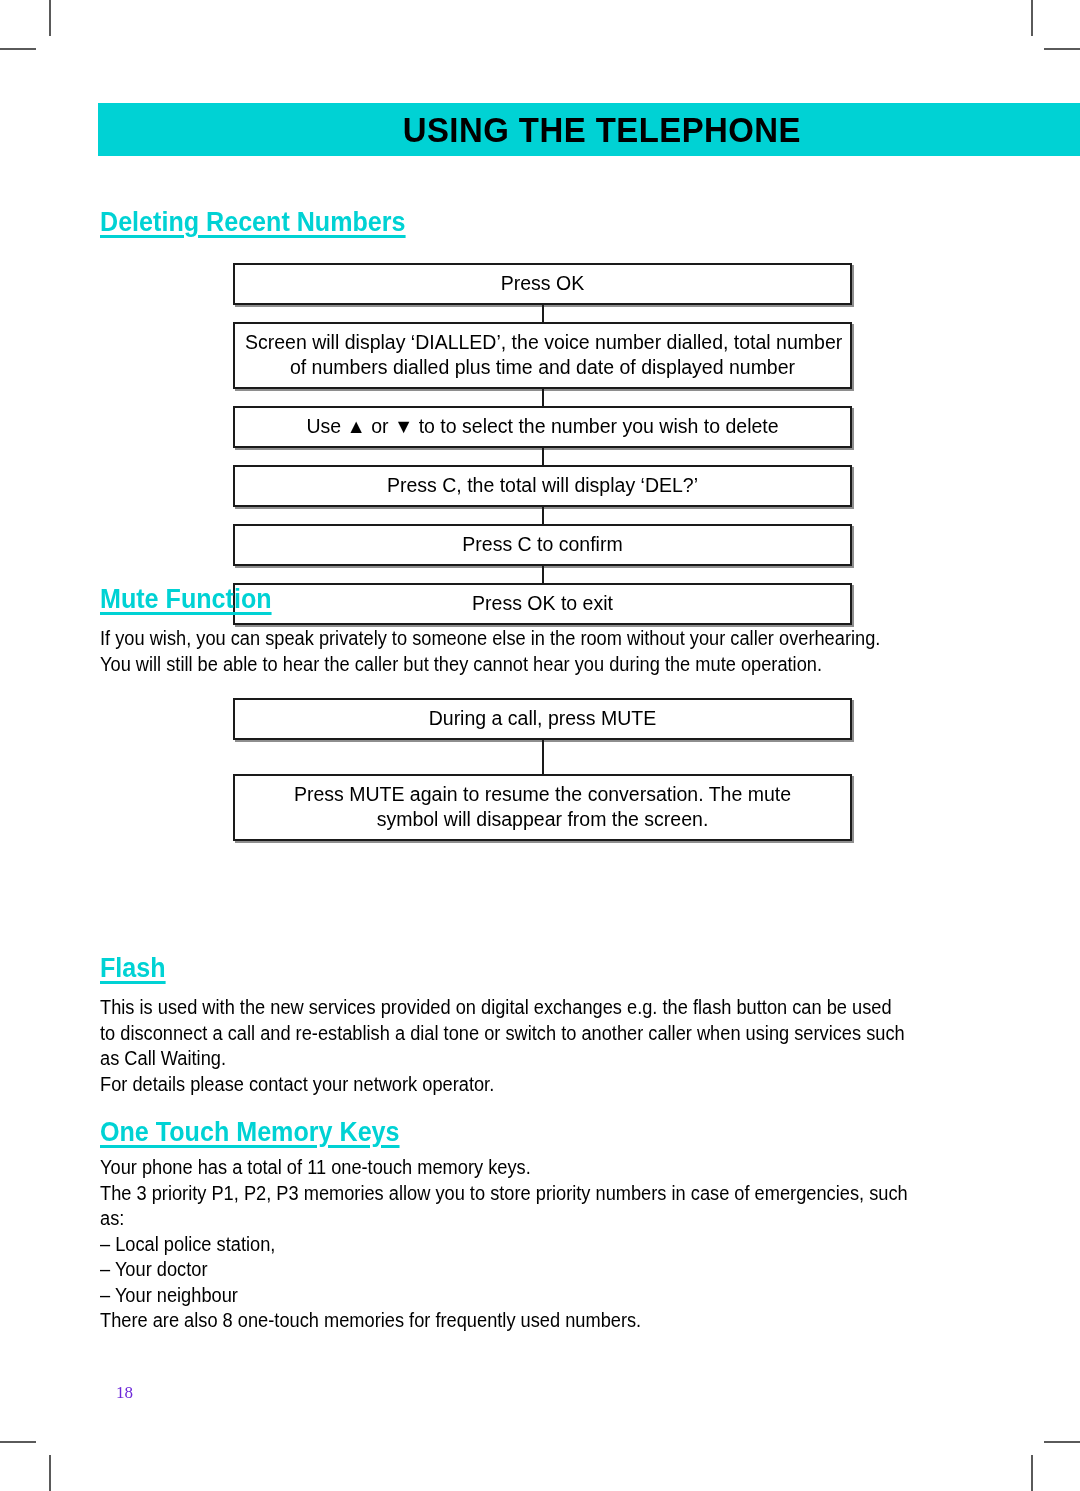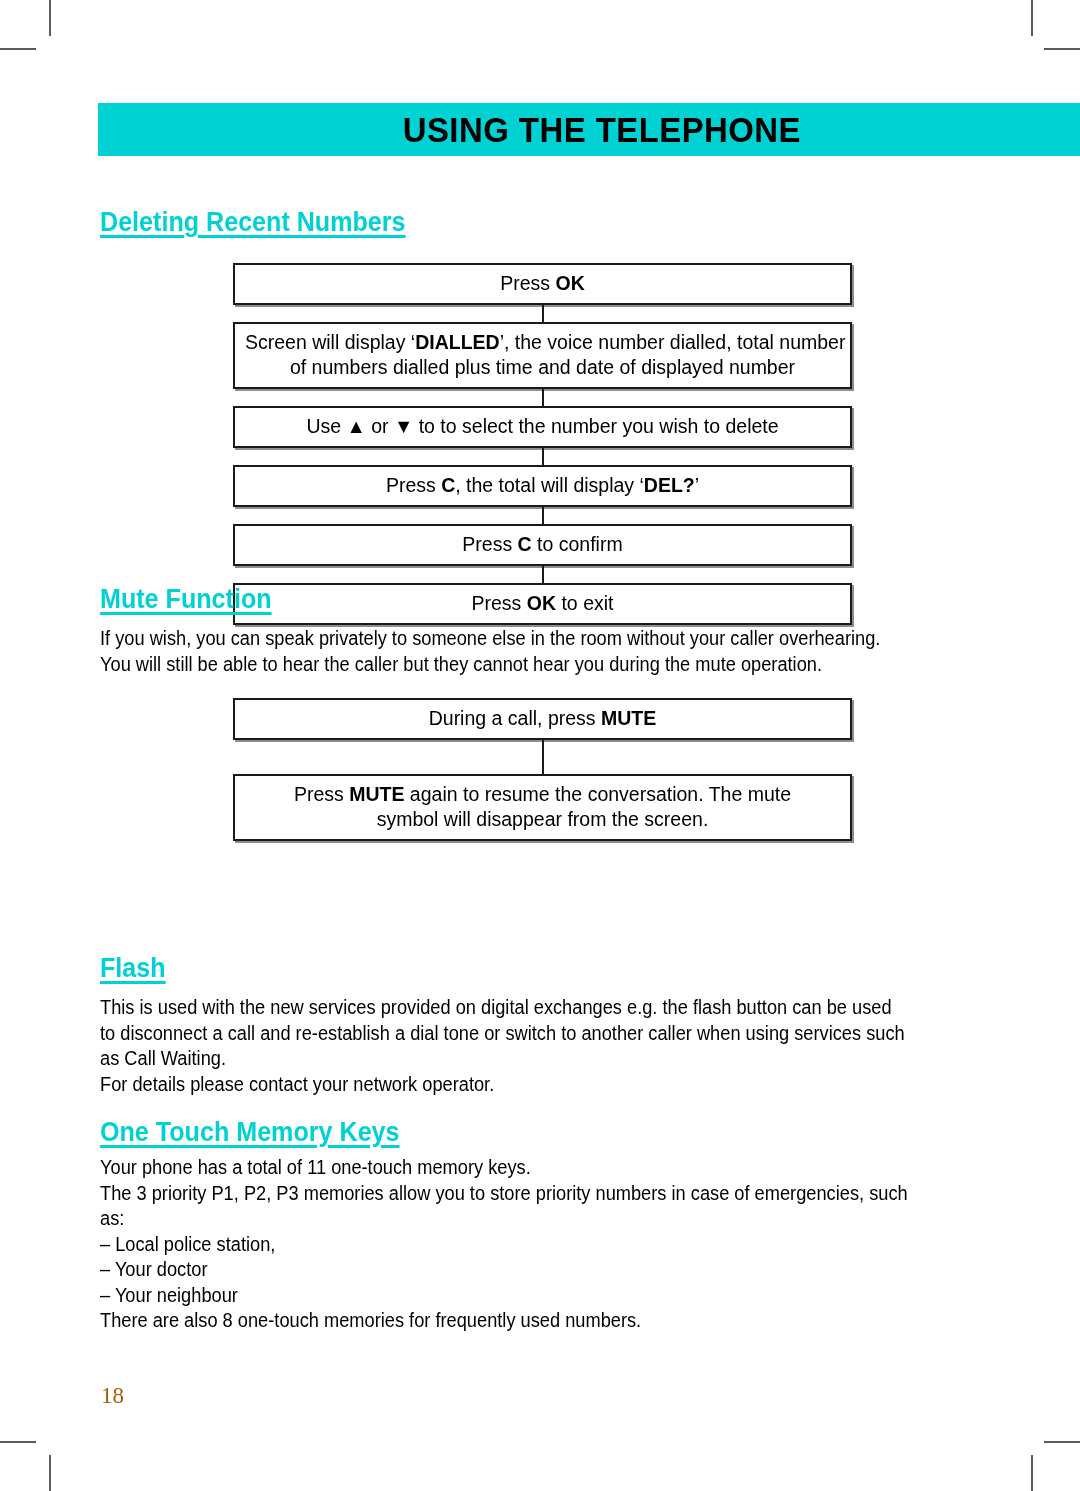--- a/index.html
+++ b/index.html
@@ -113,45 +113,45 @@
     border: 2px solid #1a1a1a;
     background: #ffffff;
     box-shadow: 2px 2px 0 0 #8e8e8e;
     padding: 6px 10px 7px 10px;
     text-align: center;
     font-size: 19.5px;
     line-height: 25px;
     color: #000000;
   }
   .fbox .ln { display: block; white-space: nowrap; }
-  .fbox b { font-weight: bold; }
+  .fbox b { font-weight: normal; }
 
   .connector {
     height: 17px;
     position: relative;
   }
   .connector::after {
     content: "";
     position: absolute;
     left: 50%;
     top: 0;
     width: 2px;
     height: 17px;
     margin-left: -1px;
     background: #1a1a1a;
   }
 
   
   .page-number {
     position: absolute;
-    left: 3px;
+    left: 18px;
     top: 1383px;
     font-family: "Liberation Serif", serif;
-    font-size: 23px;
-    color: #a16207;
+    font-size: 17px;
+    color: #6d28d9;
   }
 </style>
 </head>
 <body>
 
 <div class="crop crop-v cm-tl-v"></div>
 <div class="crop crop-h cm-tl-h"></div>
 <div class="crop crop-v cm-tr-v"></div>
 <div class="crop crop-h cm-tr-h"></div>
 <div class="crop crop-v cm-bl-v"></div>

